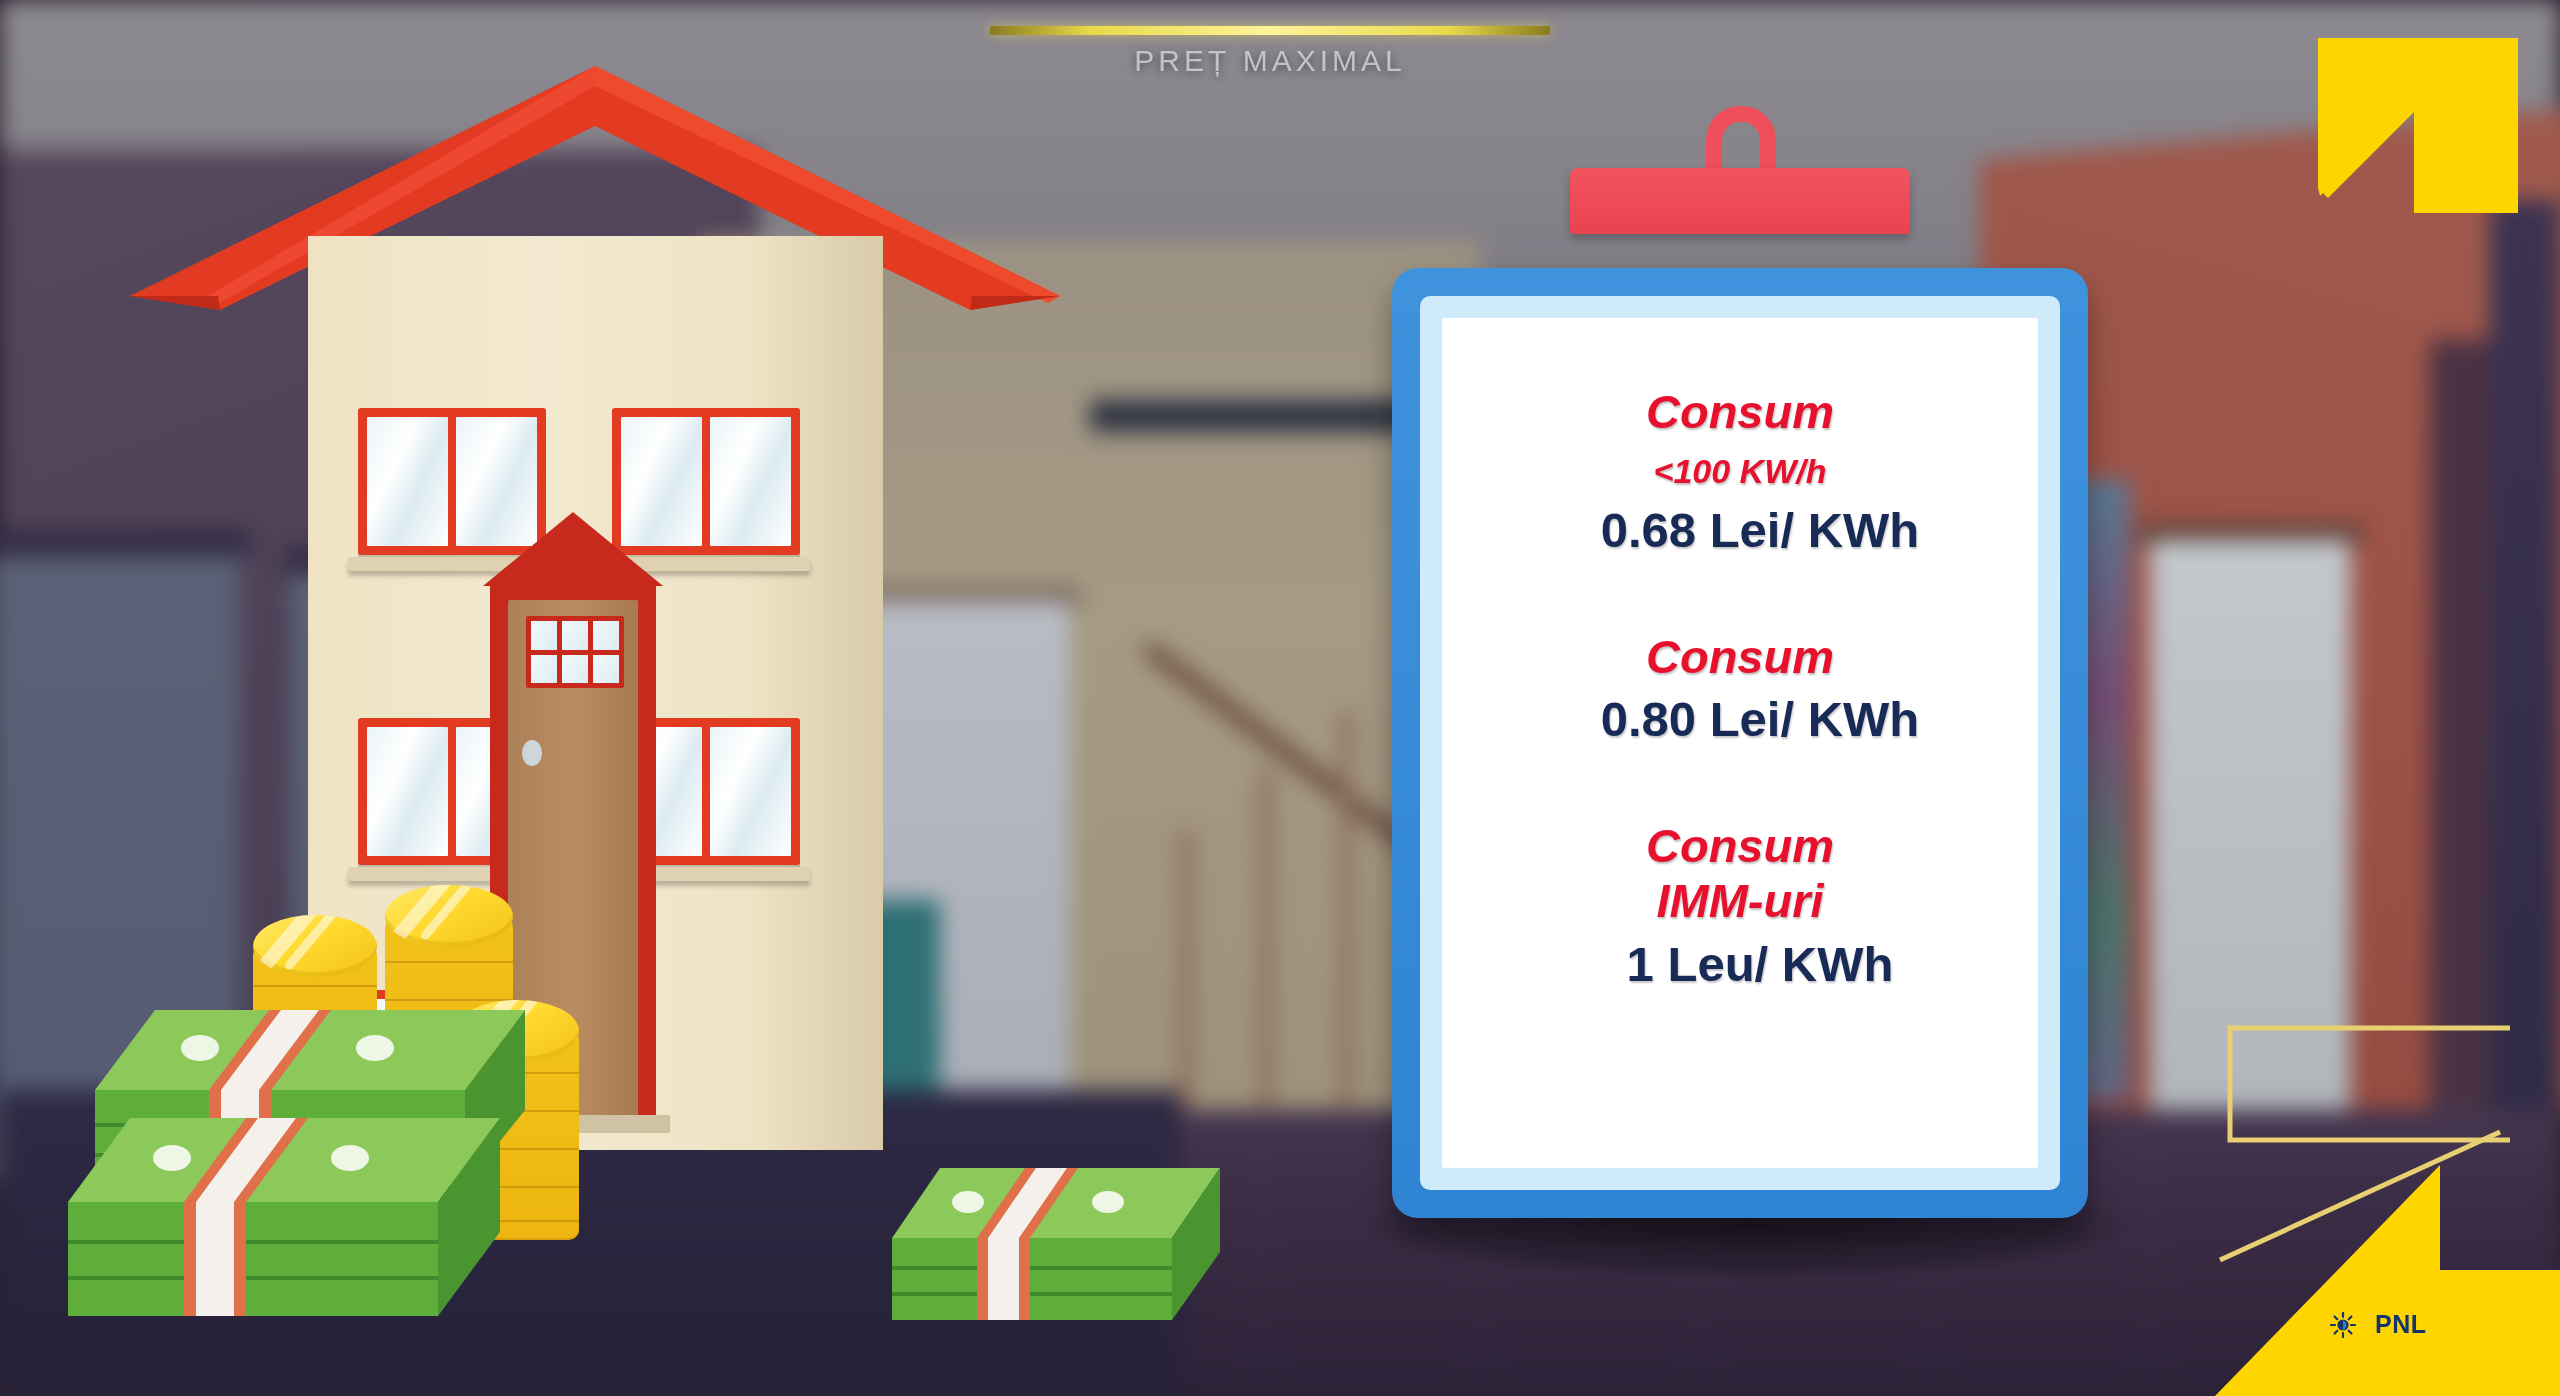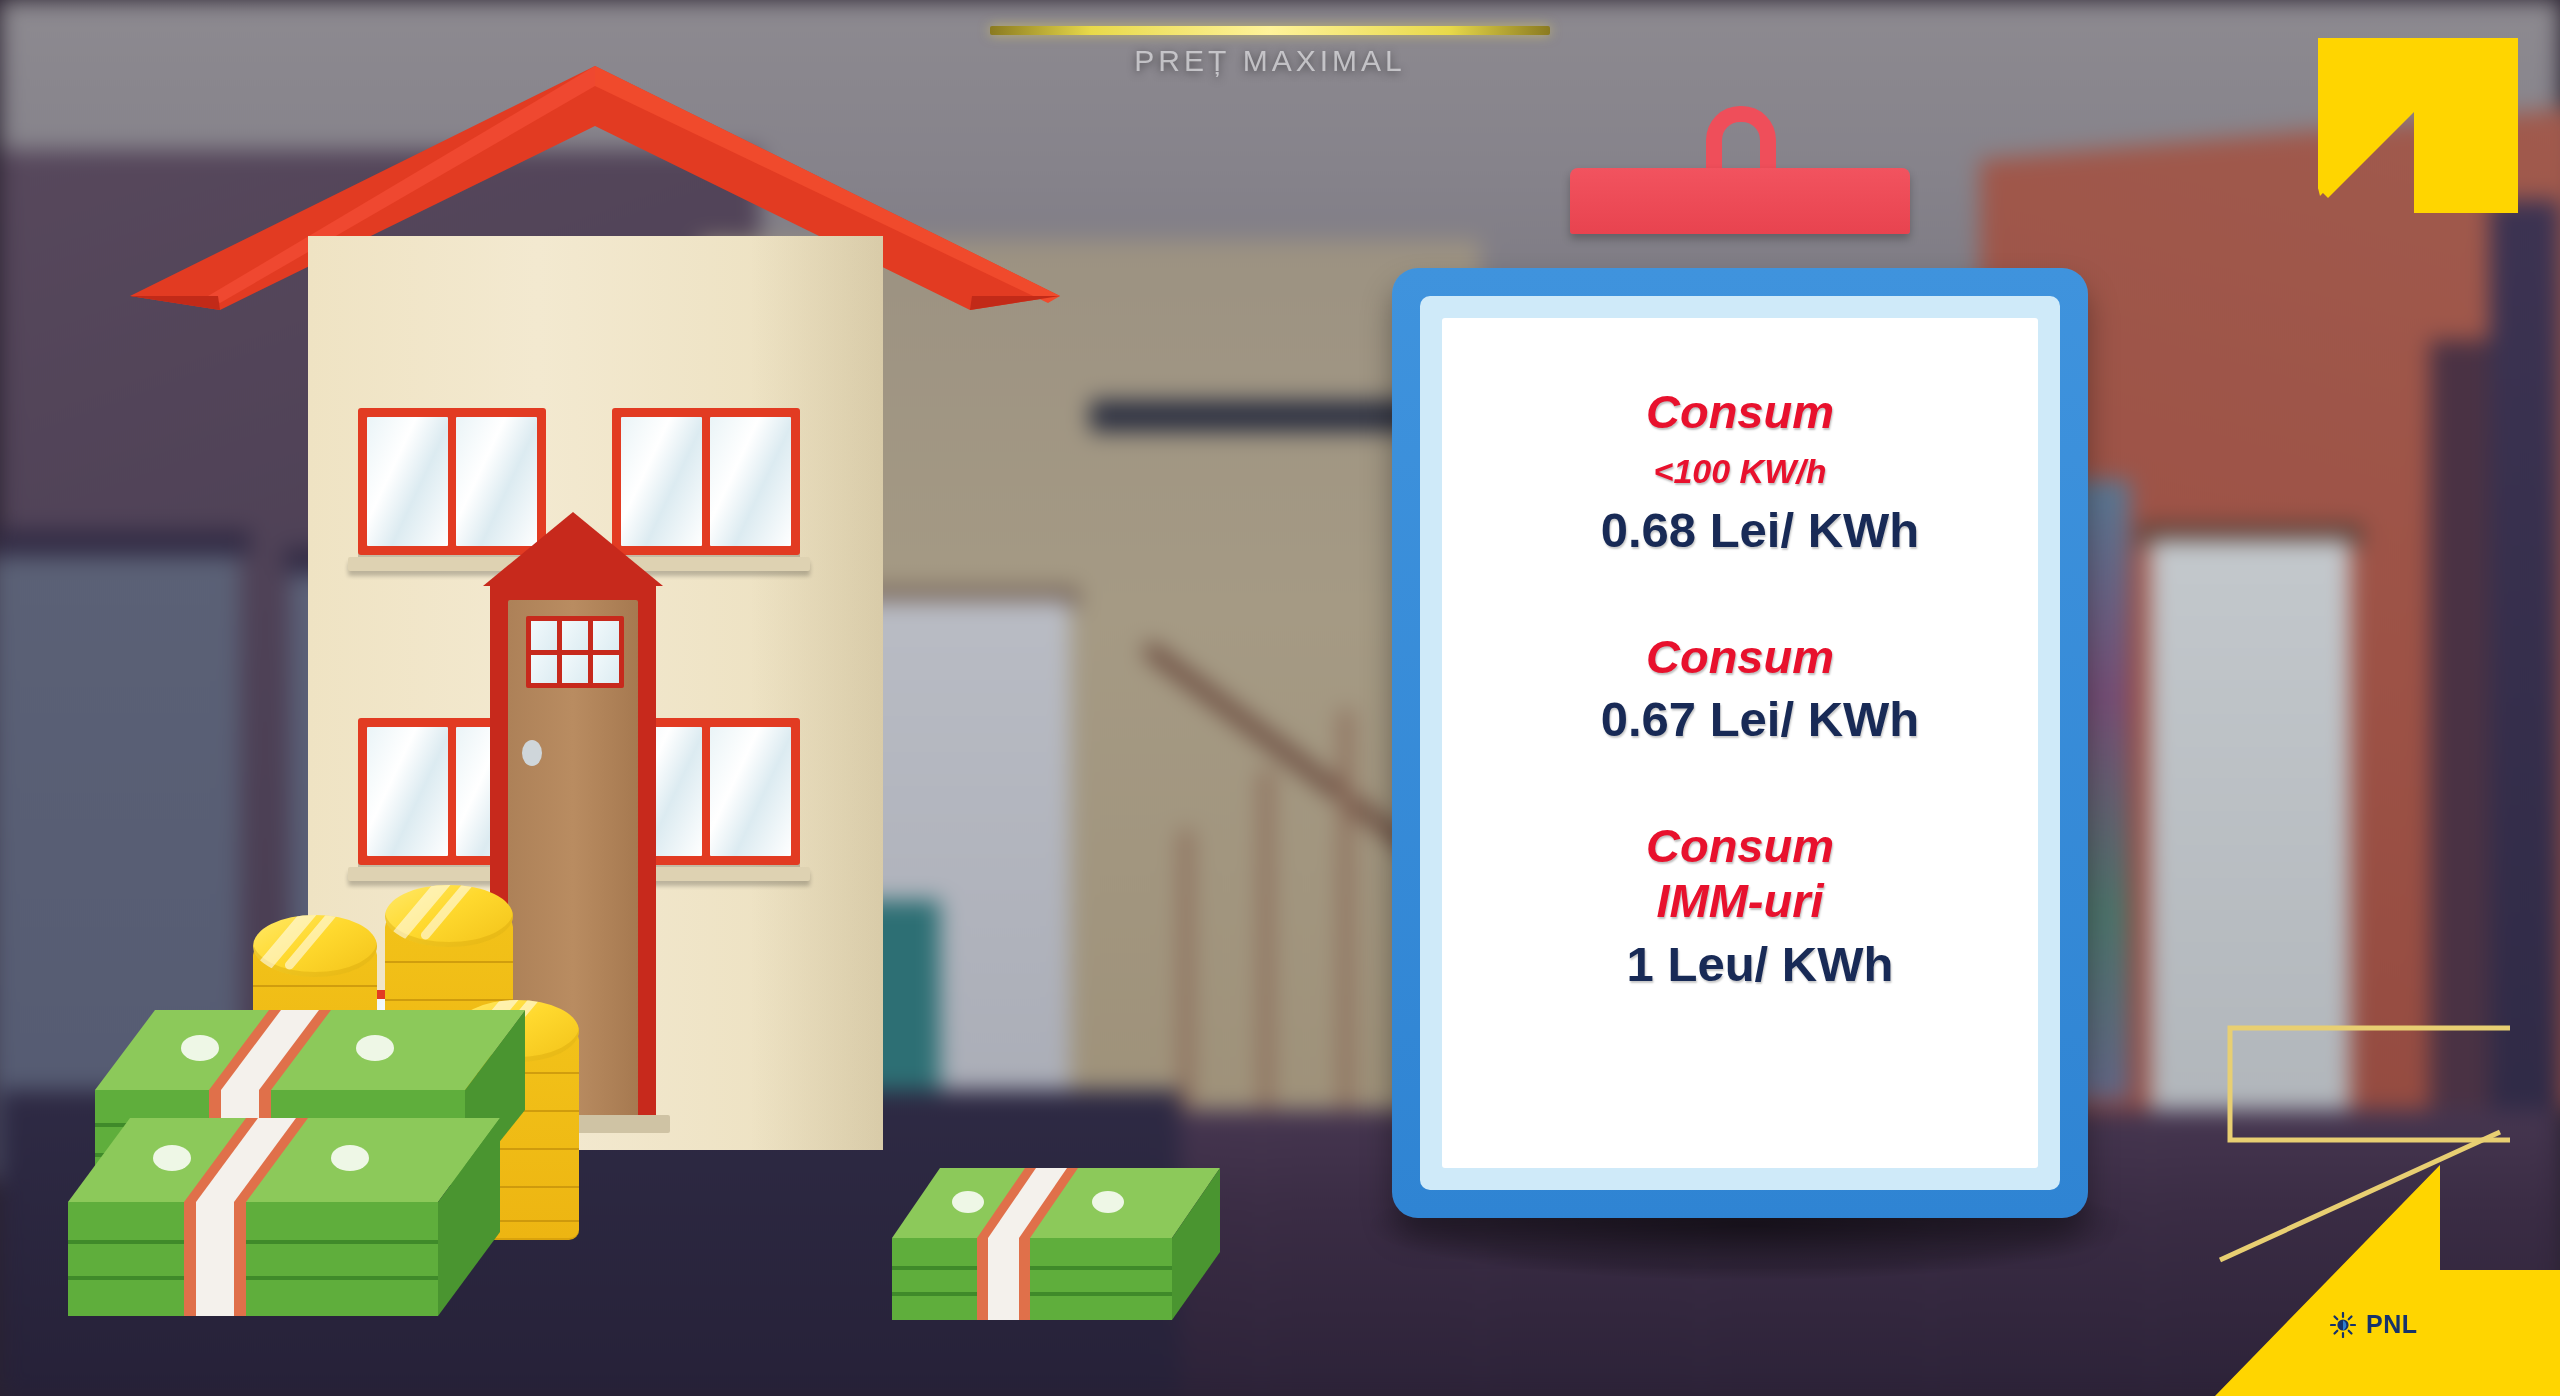--- a/index.html
+++ b/index.html
@@ -237,21 +237,21 @@
     font-family:"Liberation Sans", sans-serif;
     margin-left:40px;
   }
 
   
   #arrow-ne { position:absolute; left:2318px; top:38px; width:200px; height:175px; z-index:6; }
   #outline-arrow { position:absolute; left:2210px; top:1020px; width:310px; height:250px; z-index:6; }
   #brand-block { position:absolute; left:2215px; top:1165px; width:345px; height:231px; z-index:7; }
   #pnl-logo {
     position:absolute; left:2330px; top:1310px; z-index:8;
-    display:flex; align-items:center; gap:10px;
+    display:flex; align-items:center; gap:19px;
   }
   #pnl-sun { width:26px; height:26px; position:relative; }
   #pnl-text {
     font-size:25px; font-weight:bold; letter-spacing:.5px; color:#16336b;
     font-family:"Liberation Sans", sans-serif;
   }
 </style>
 </head>
 <body>
 
@@ -475,21 +475,21 @@
               <span>Consum</span><br>
               <span class="hl">&lt;100 KW/h</span>
             </div>
             <div class="rate-price">0.68 Lei/ KWh</div>
           </div>
 
           <div class="rate-group">
             <div class="rate-head">
               <span>Consum</span><br>
             </div>
-            <div class="rate-price">0.67 Lei/ KWh</div>
+            <div class="rate-price">0.80 Lei/ KWh</div>
           </div>
 
           <div class="rate-group">
             <div class="rate-head">
               <span>Consum</span><br>
               <span>IMM-uri</span>
             </div>
             <div class="rate-price">1 Leu/ KWh</div>
           </div>
 

